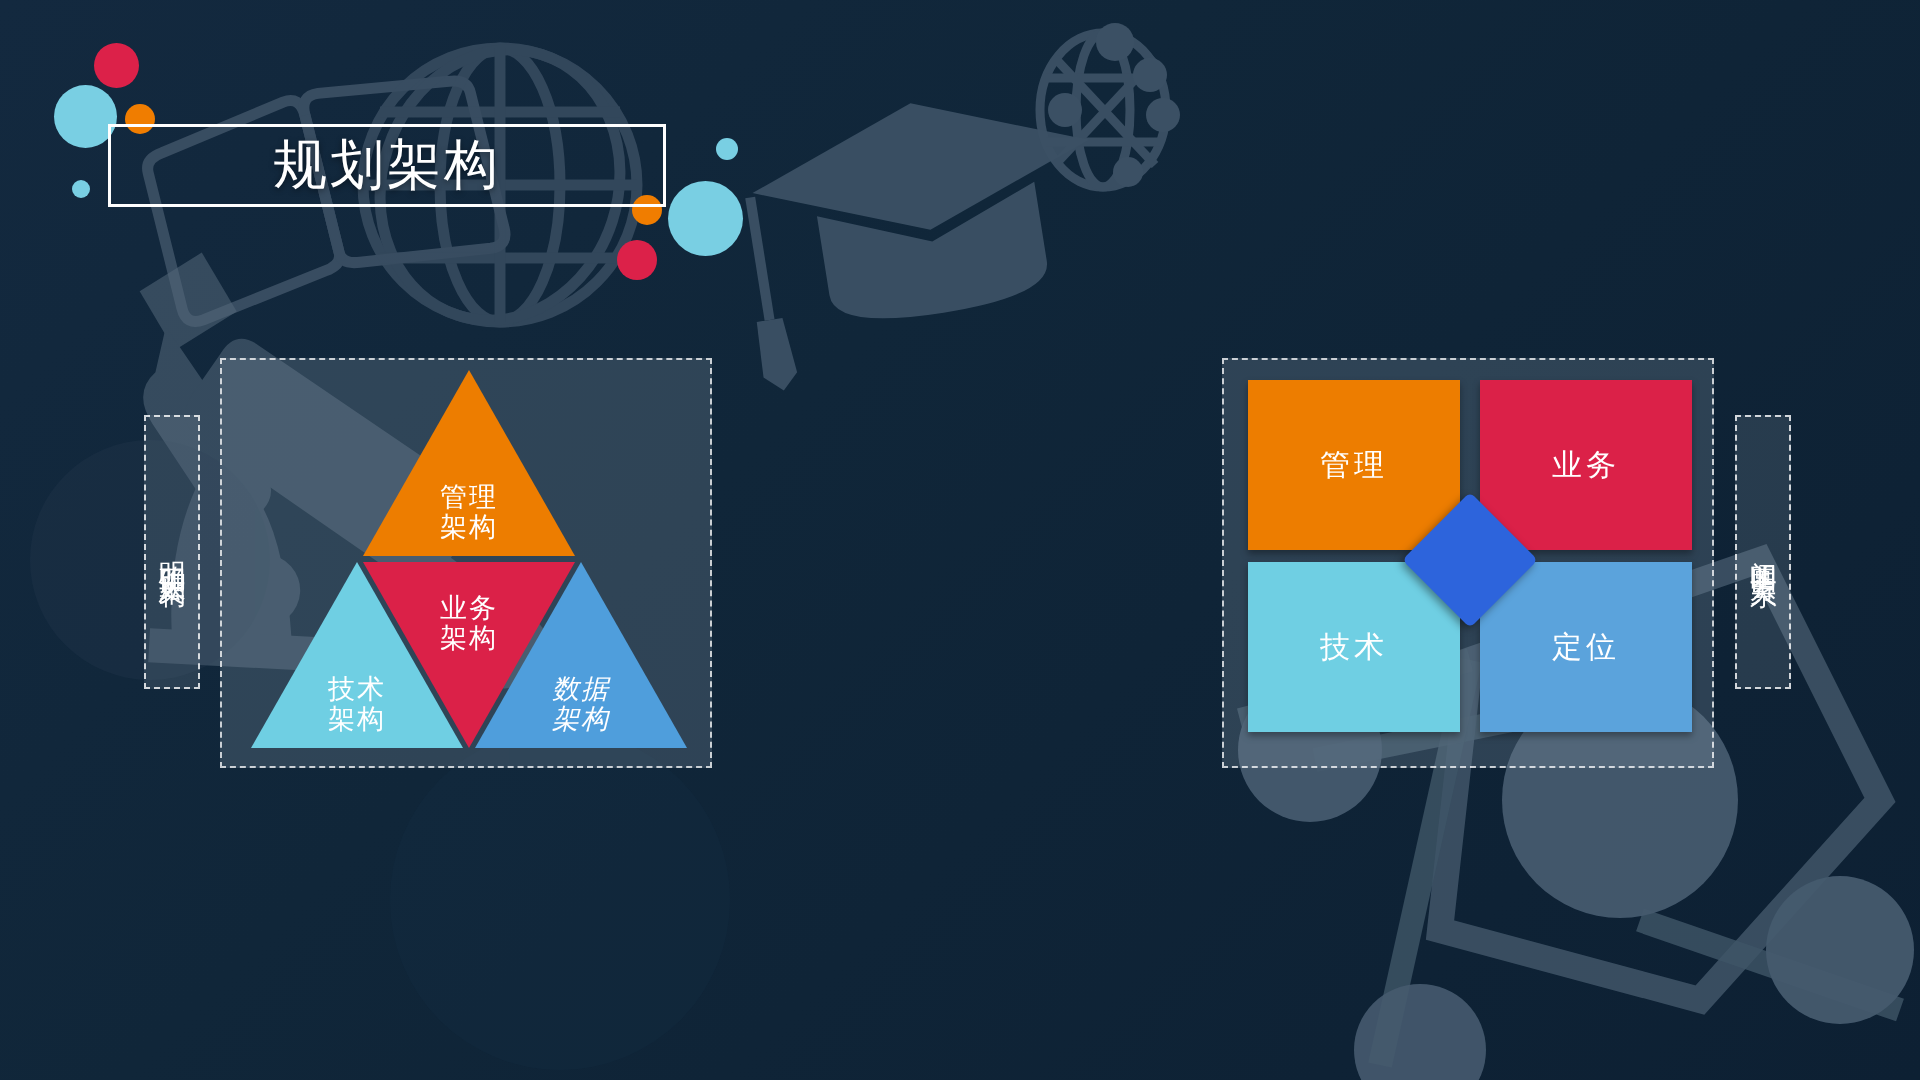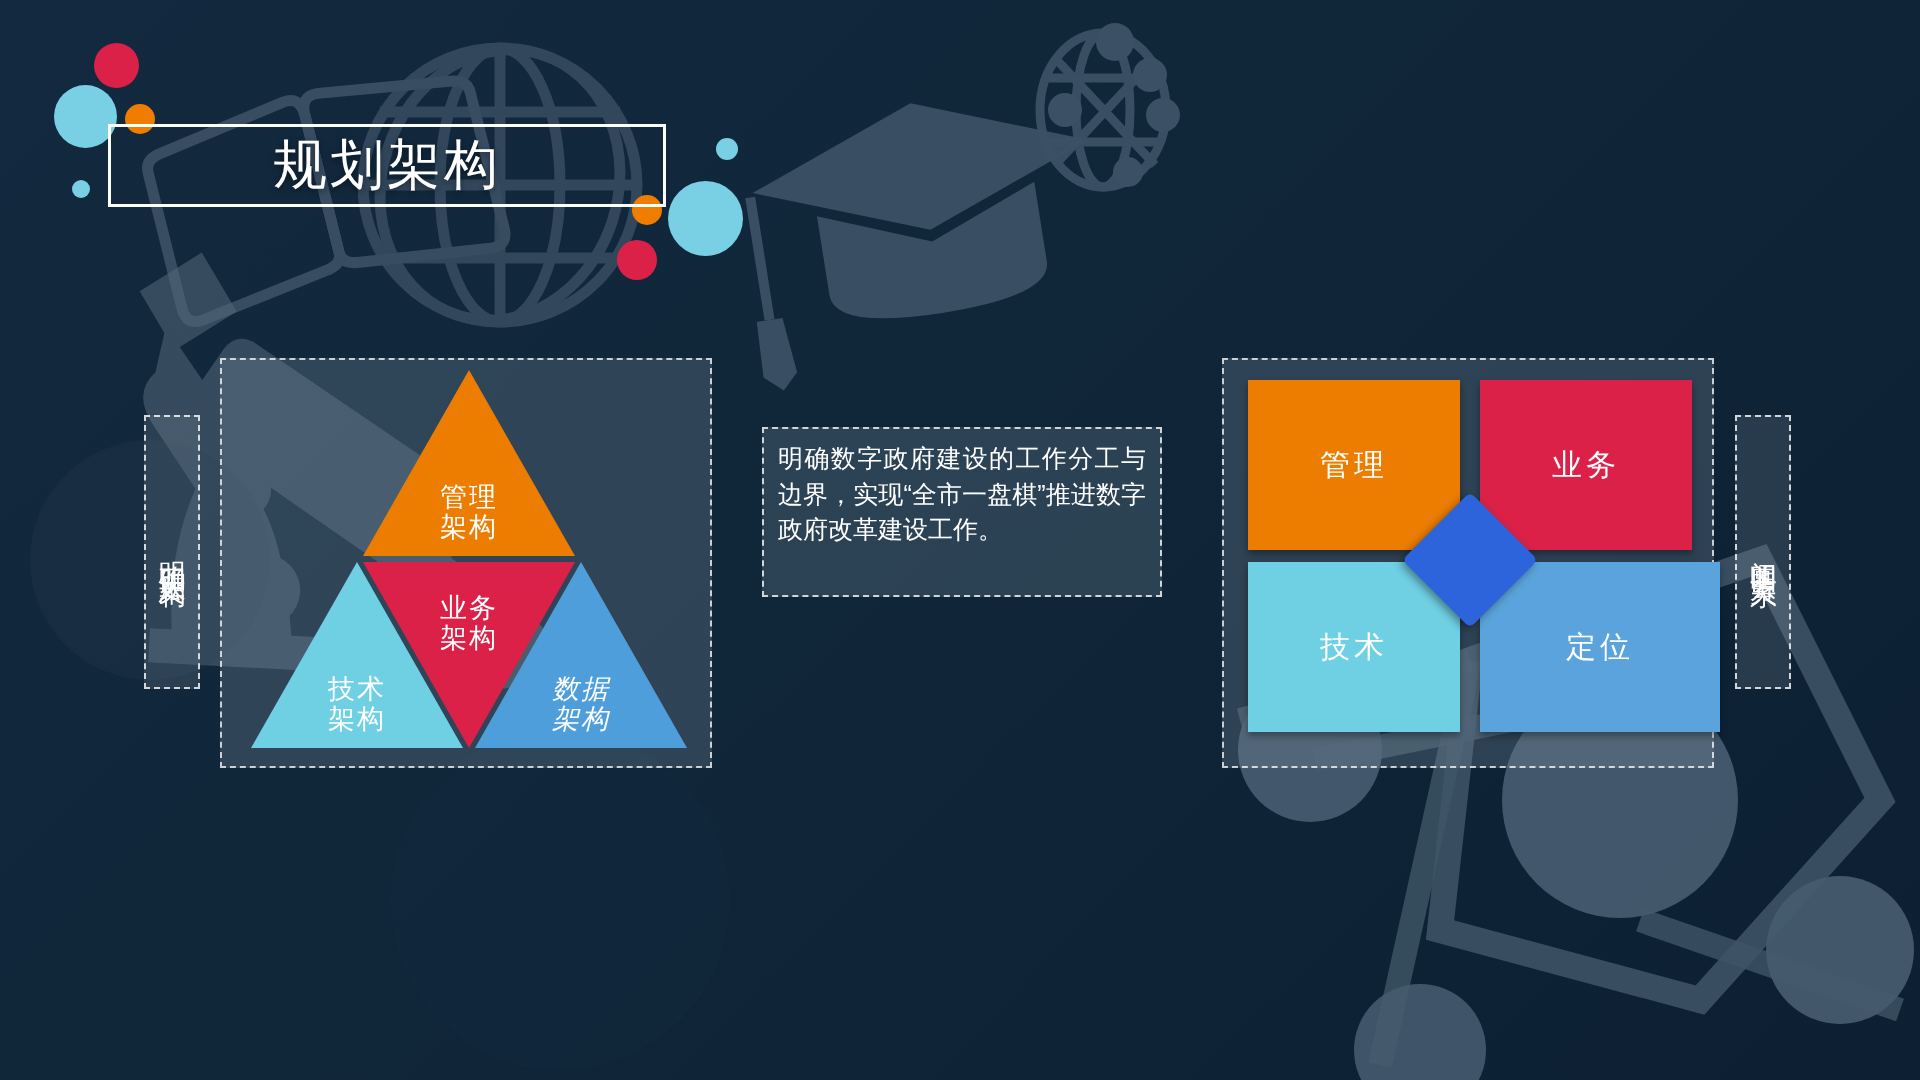--- a/index.html
+++ b/index.html
@@ -95,21 +95,21 @@
   #quadrant { position:absolute; left:1248px; top:380px; width:444px; height:362px; }
   .quad {
     position:absolute;
     display:flex; align-items:center; justify-content:center;
     color:#fff; font-size:30px; letter-spacing:4px;
     box-shadow:0 4px 7px rgba(0,0,0,.35);
   }
   #quad-tl { left:0px;   top:0px;   width:212px; height:170px; }
   #quad-tr { left:232px; top:0px;   width:212px; height:170px; }
   #quad-bl { left:0px;   top:182px; width:212px; height:170px; }
-  #quad-br { left:232px; top:182px; width:240px; height:170px;text-align:right; }
+  #quad-br { left:232px; top:182px; width:212px; height:170px;text-align:right; }
   #quad-center {
     position:absolute;
     left:174px; top:132px; width:96px; height:96px;
     transform:rotate(45deg);
     border-radius:6px;
     box-shadow:0 4px 8px rgba(0,0,0,.4);
   }
 
   
   #center-note {
@@ -246,21 +246,20 @@
       </div>
     </div>
     <div id="tri-center" class="tri tri-down">
       <div class="face" style="background: rgb(219, 33, 72);">
         <span class="label">业务
 架构</span>
       </div>
     </div>
   </div>
 
-  <div id="center-note">明确数字政府建设的工作分工与边界，实现“全市一盘棋”推进数字政府改革建设工作。</div>
 
   <div id="panel-right" class="panel"></div>
 
   <div id="quadrant">
     <div id="quad-tl" class="quad" style="background: rgb(237, 125, 0);">管理</div>
     <div id="quad-tr" class="quad" style="background: rgb(219, 33, 72);">业务</div>
     <div id="quad-bl" class="quad" style="background: rgb(111, 207, 227);">技术</div>
     <div id="quad-br" class="quad" style="background: rgb(91, 163, 220);">定位</div>
     <div id="quad-center" style="background: rgb(45, 100, 220);"></div>
   </div>

